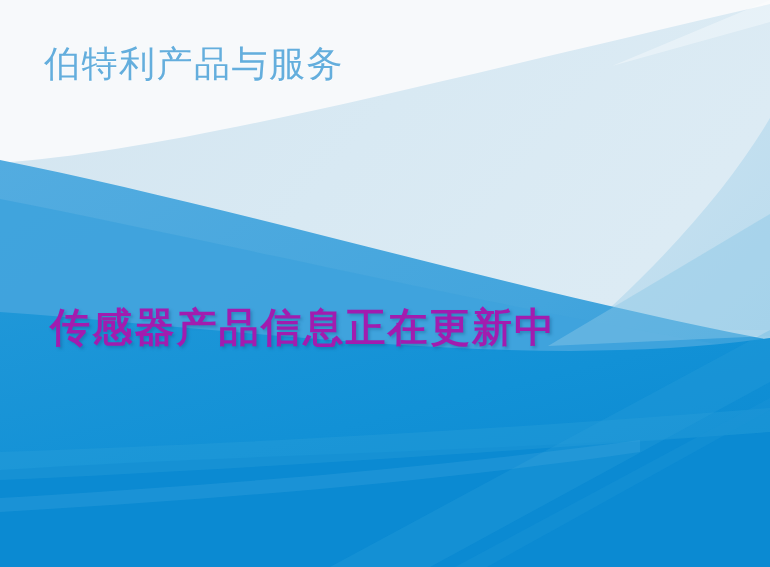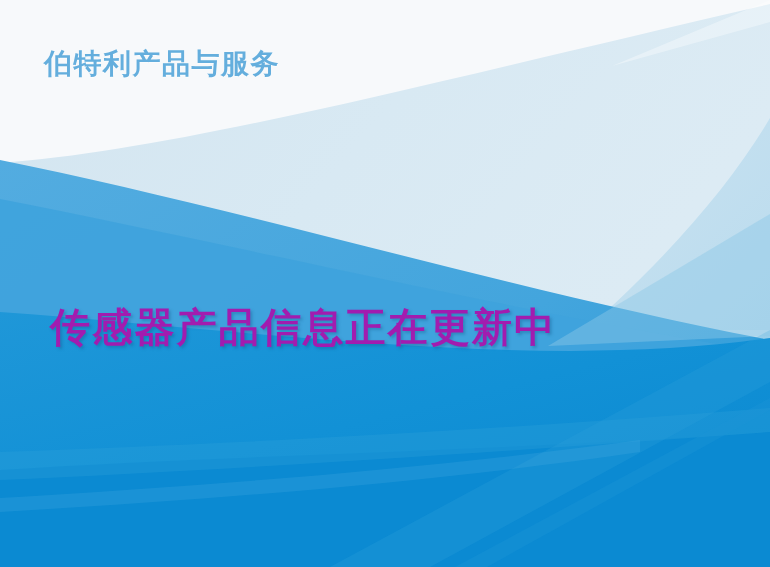--- a/index.html
+++ b/index.html
@@ -35,23 +35,23 @@
     top: 0;
     width: 770px;
     height: 567px;
     pointer-events: none;
   }
 
   #header-title {
     position: absolute;
     left: 44px;
     top: 47px;
-    font-size: 28px;
+    font-size: 36px;
     line-height: 34px;
-    font-weight: bold;
+    font-weight: normal;
     color: #64aedd;
     letter-spacing: 1.5px;
     white-space: nowrap;
     text-shadow: 0 1px 0 rgba(255,255,255,0.55);
   }
 
   #main-title {
     position: absolute;
     left: 50px;
     top: 296px;

